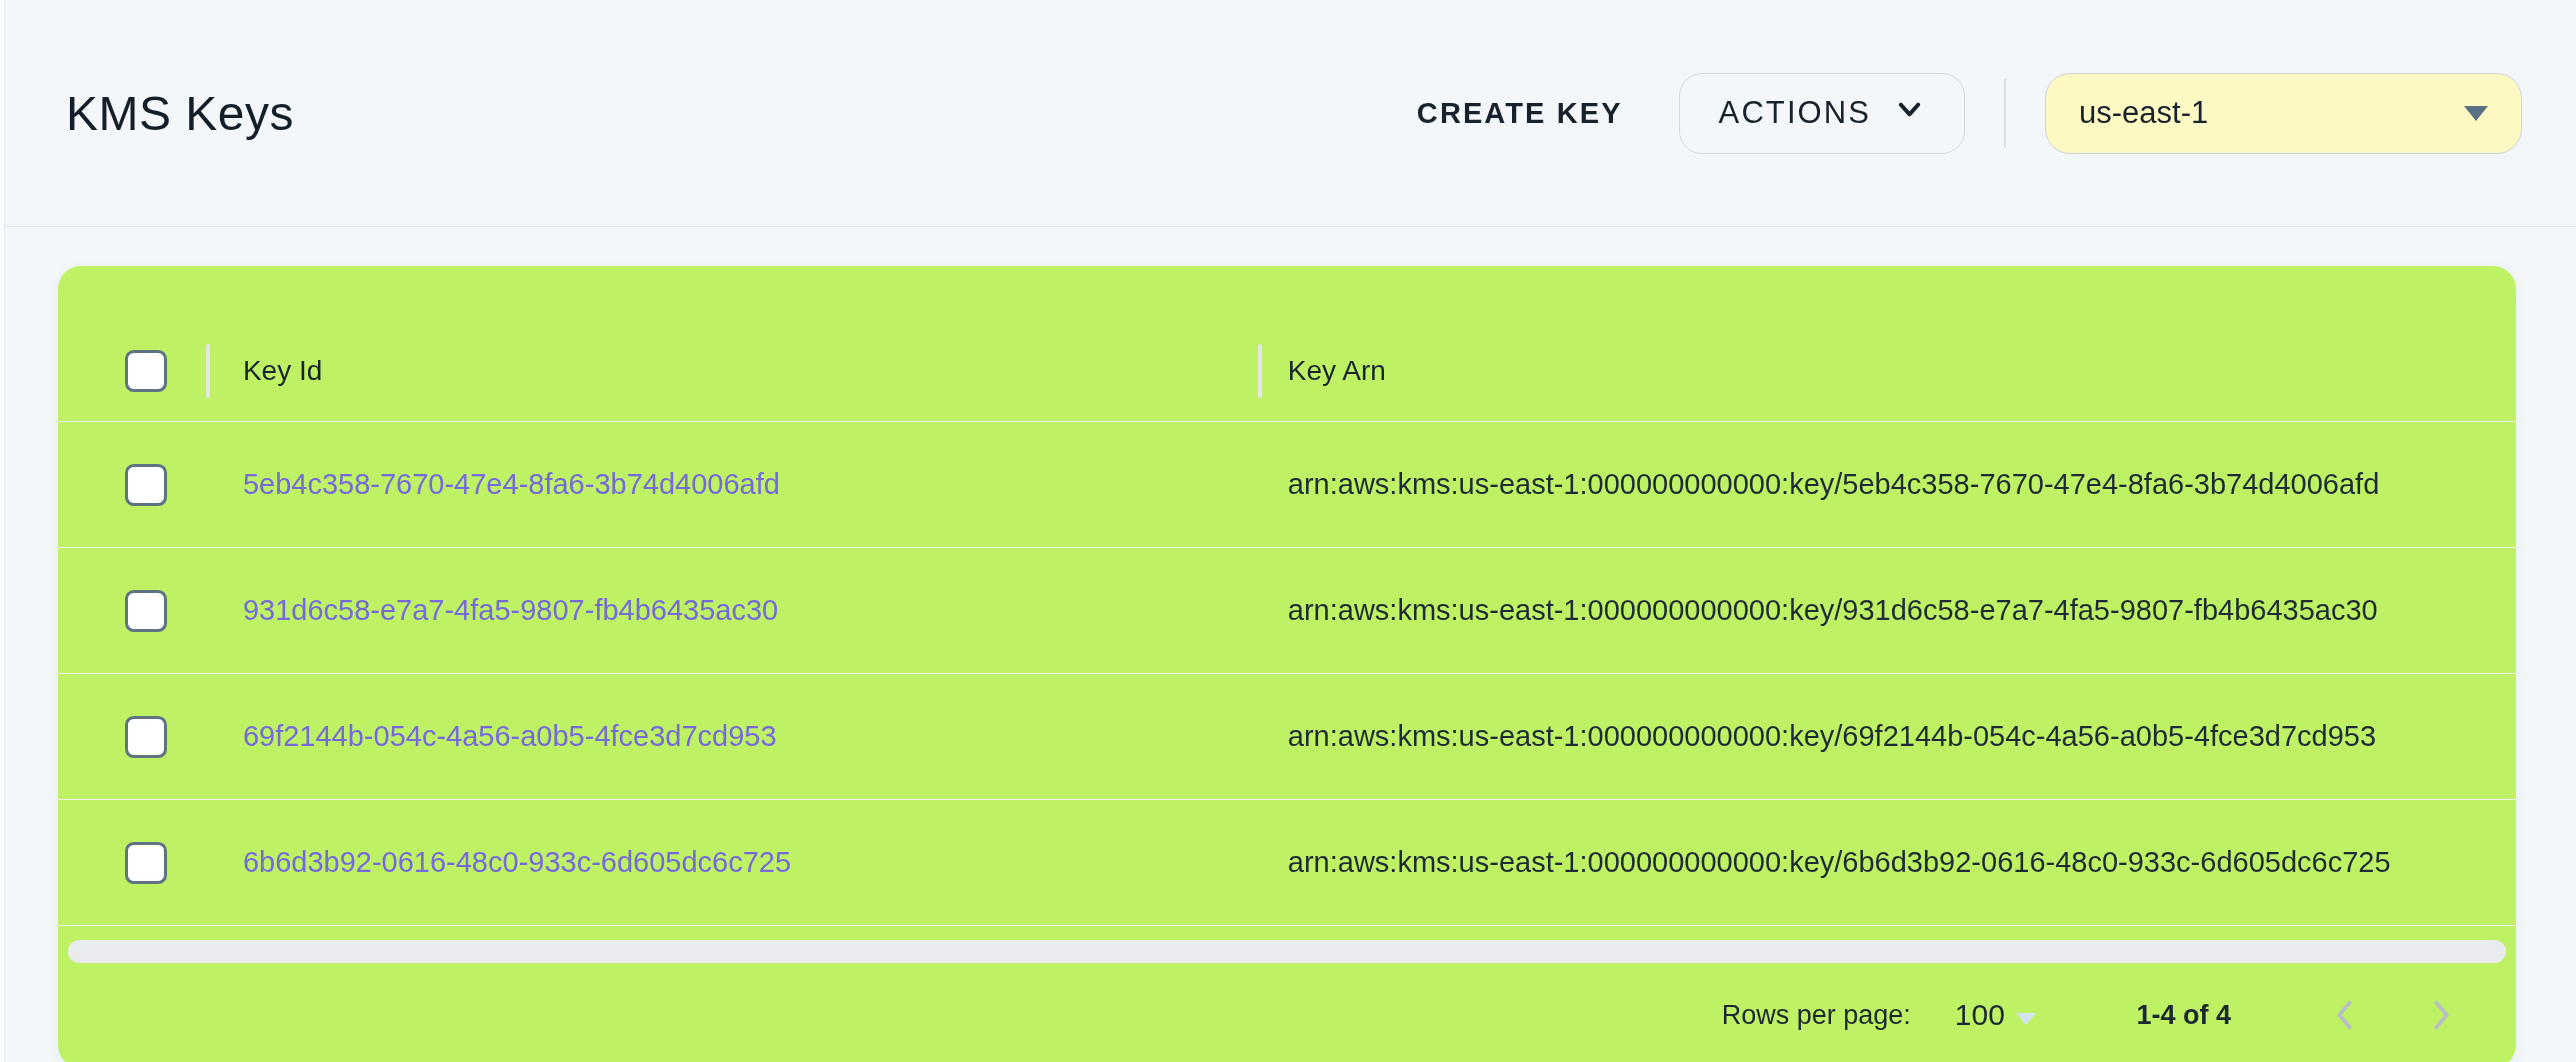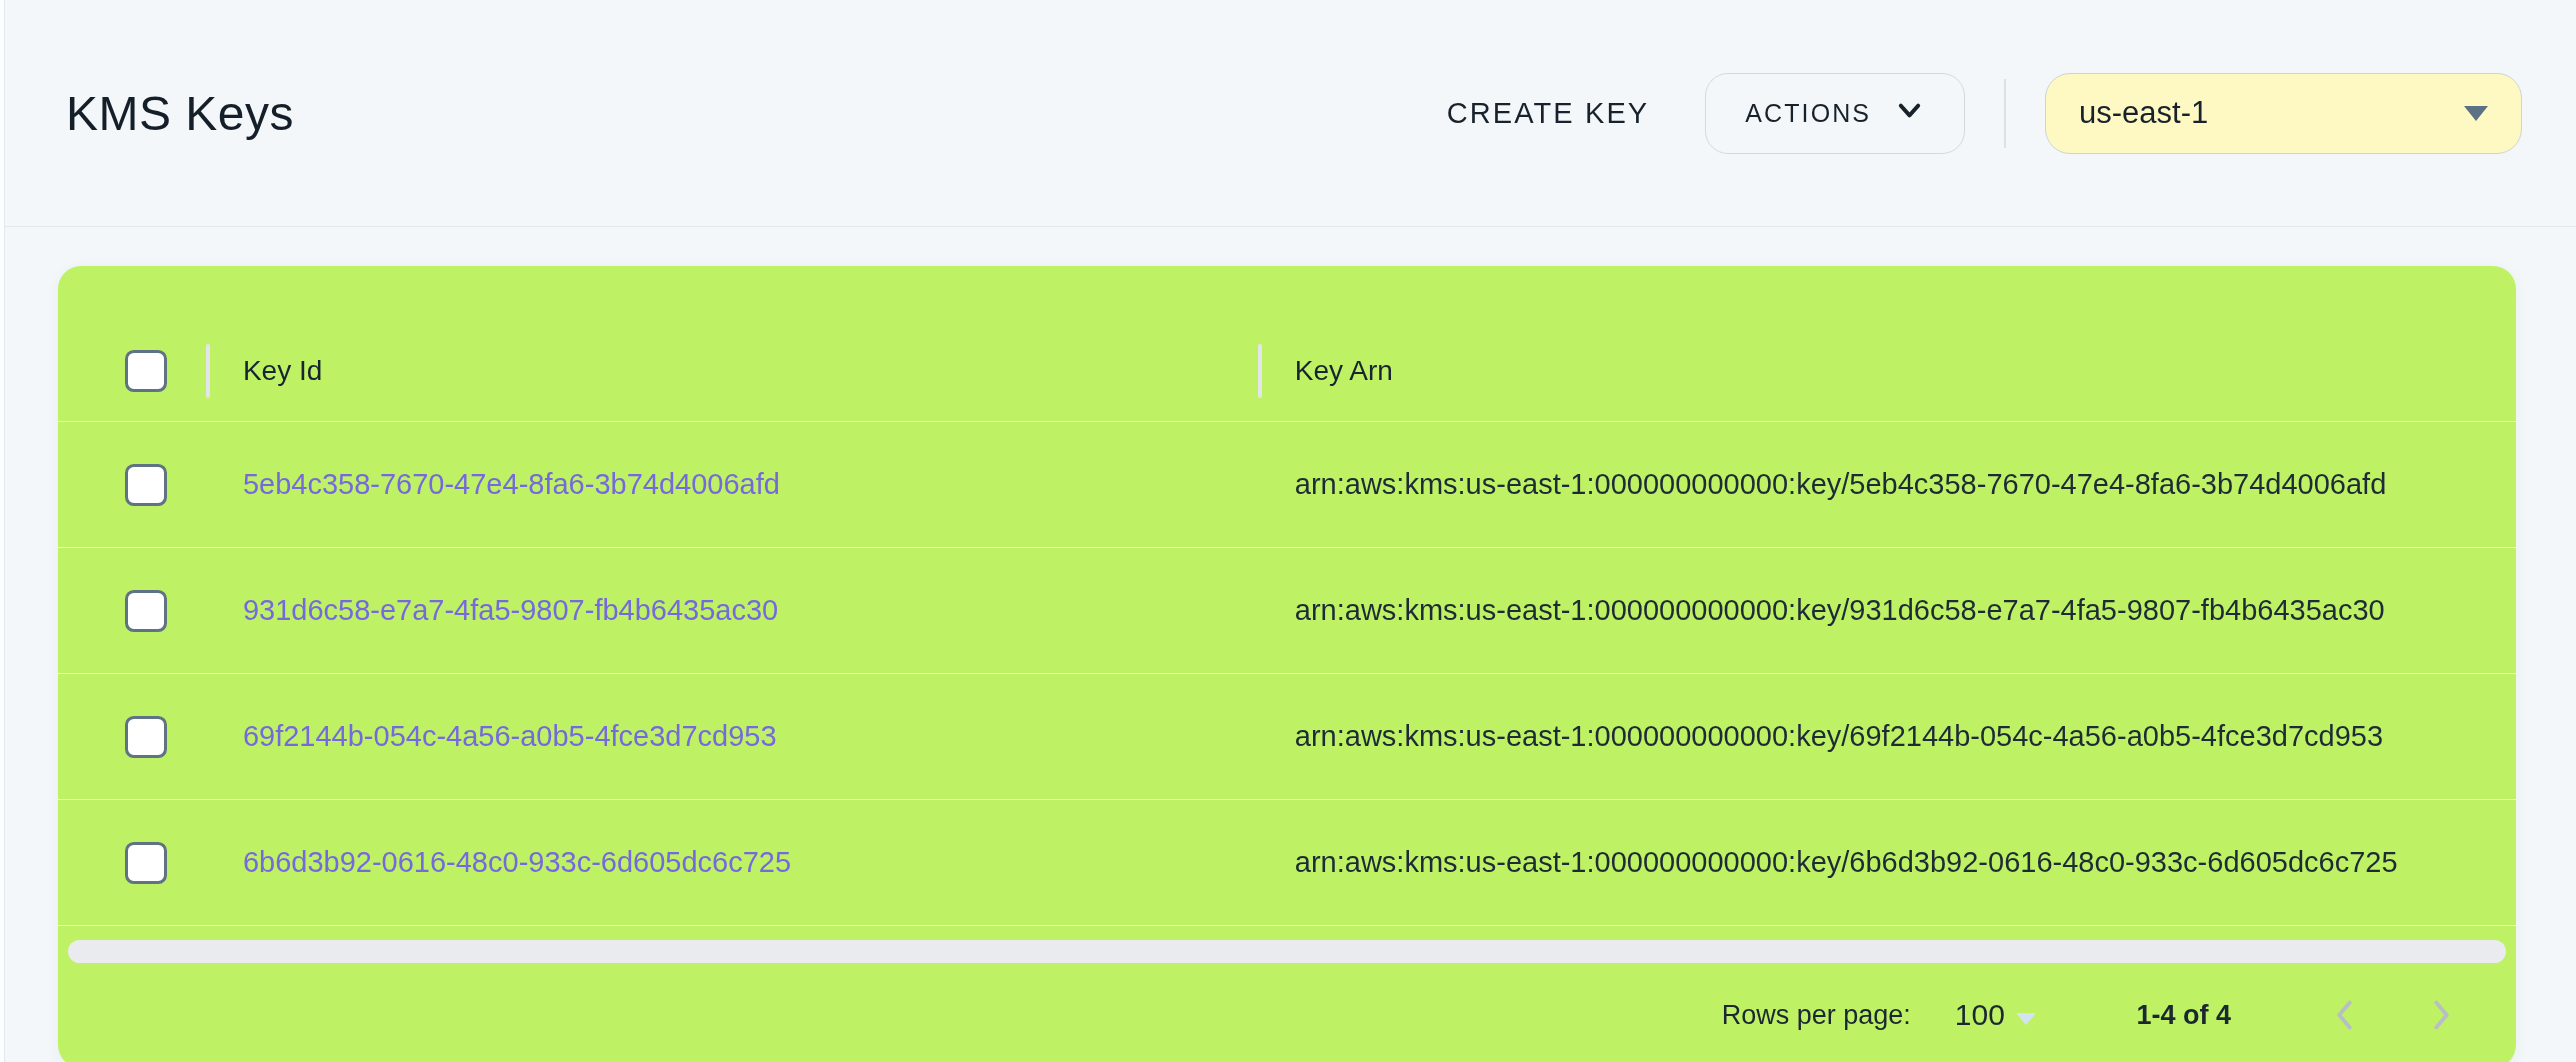--- a/index.html
+++ b/index.html
@@ -16,30 +16,30 @@
   .topbar {
     height:227px;
     border-bottom:1.9px solid #e2e7eb;
     display:flex; align-items:center;
     padding:0 54px 0 66px;
   }
   .page-title { font-size:48px; font-weight:500; letter-spacing:0.5px; color:#141f29; }
   .topbar-actions { margin-left:auto; display:flex; align-items:center; }
   .btn-text {
     background:none; border:none; cursor:pointer;
-    font-family:inherit; font-size:29px; font-weight:400; letter-spacing:2.1px;
+    font-family:inherit; font-size:29px; font-weight:700; letter-spacing:2.1px;
     color:#18222c; padding:19px 29px;
   }
   .btn-outlined {
     margin-left:27px;
     display:flex; align-items:center; gap:23px;
     background:none; cursor:pointer;
     border:1.9px solid #d4d9de; border-radius:23px;
     height:81px; padding:0 39px;
-    font-family:inherit; font-size:25px; font-weight:500; letter-spacing:2.1px; color:#18222c;
+    font-family:inherit; font-size:31px; font-weight:500; letter-spacing:2.1px; color:#18222c;
   }
   .topbar-divider { width:1.9px; height:69px; background:#dbe0e5; margin:0 39px; }
   .region-select {
     width:477px; height:81px;
     border:1.9px solid #ccd3d9; border-radius:25px;
     display:flex; align-items:center;
     padding:0 33px; cursor:pointer;
     font-size:31px; color:#18222c; background:#fef9c3;
   }
   .caret-down {
@@ -61,21 +61,21 @@
   .grid-header { height:102px; border-bottom:1.9px solid #e7eaee; }
   .cell-check { width:148px; padding-left:67px; display:flex; align-items:center; flex:none; }
   .checkbox {
     width:42px; height:42px;
     border:3.9px solid #5f7384; border-radius:8.7px;
     background:#fff; cursor:pointer; flex:none;
   }
   .col-sep { width:3.9px; height:54px; background:#e2e6ea; border-radius:1.9px; flex:none; }
   .col-sep.ghost { background:transparent; }
   .cell-keyid { width:1048px; padding-left:33px; flex:none; white-space:nowrap; overflow:hidden; }
-  .cell-arn { flex:1; padding-left:33px; white-space:nowrap; overflow:hidden; }
+  .cell-arn { flex:1; padding-left:26px; white-space:nowrap; overflow:hidden; }
   .head-label { font-size:28px; font-weight:500; color:#182530; }
   .data-row { height:126px; }
   .data-row:not(:last-child) { border-bottom:1.9px solid #eef1f3; }
   .key-link { font-size:29px; color:#7669dd; text-decoration:none; cursor:pointer; }
   .arn-text { font-size:29px; color:#1e2b36; }
 
   .hscroll-track { margin:13.5px 9.6px 0; height:23px; border-radius:11.6px; background:#e9ebee; }
 
   
   .pagination {

